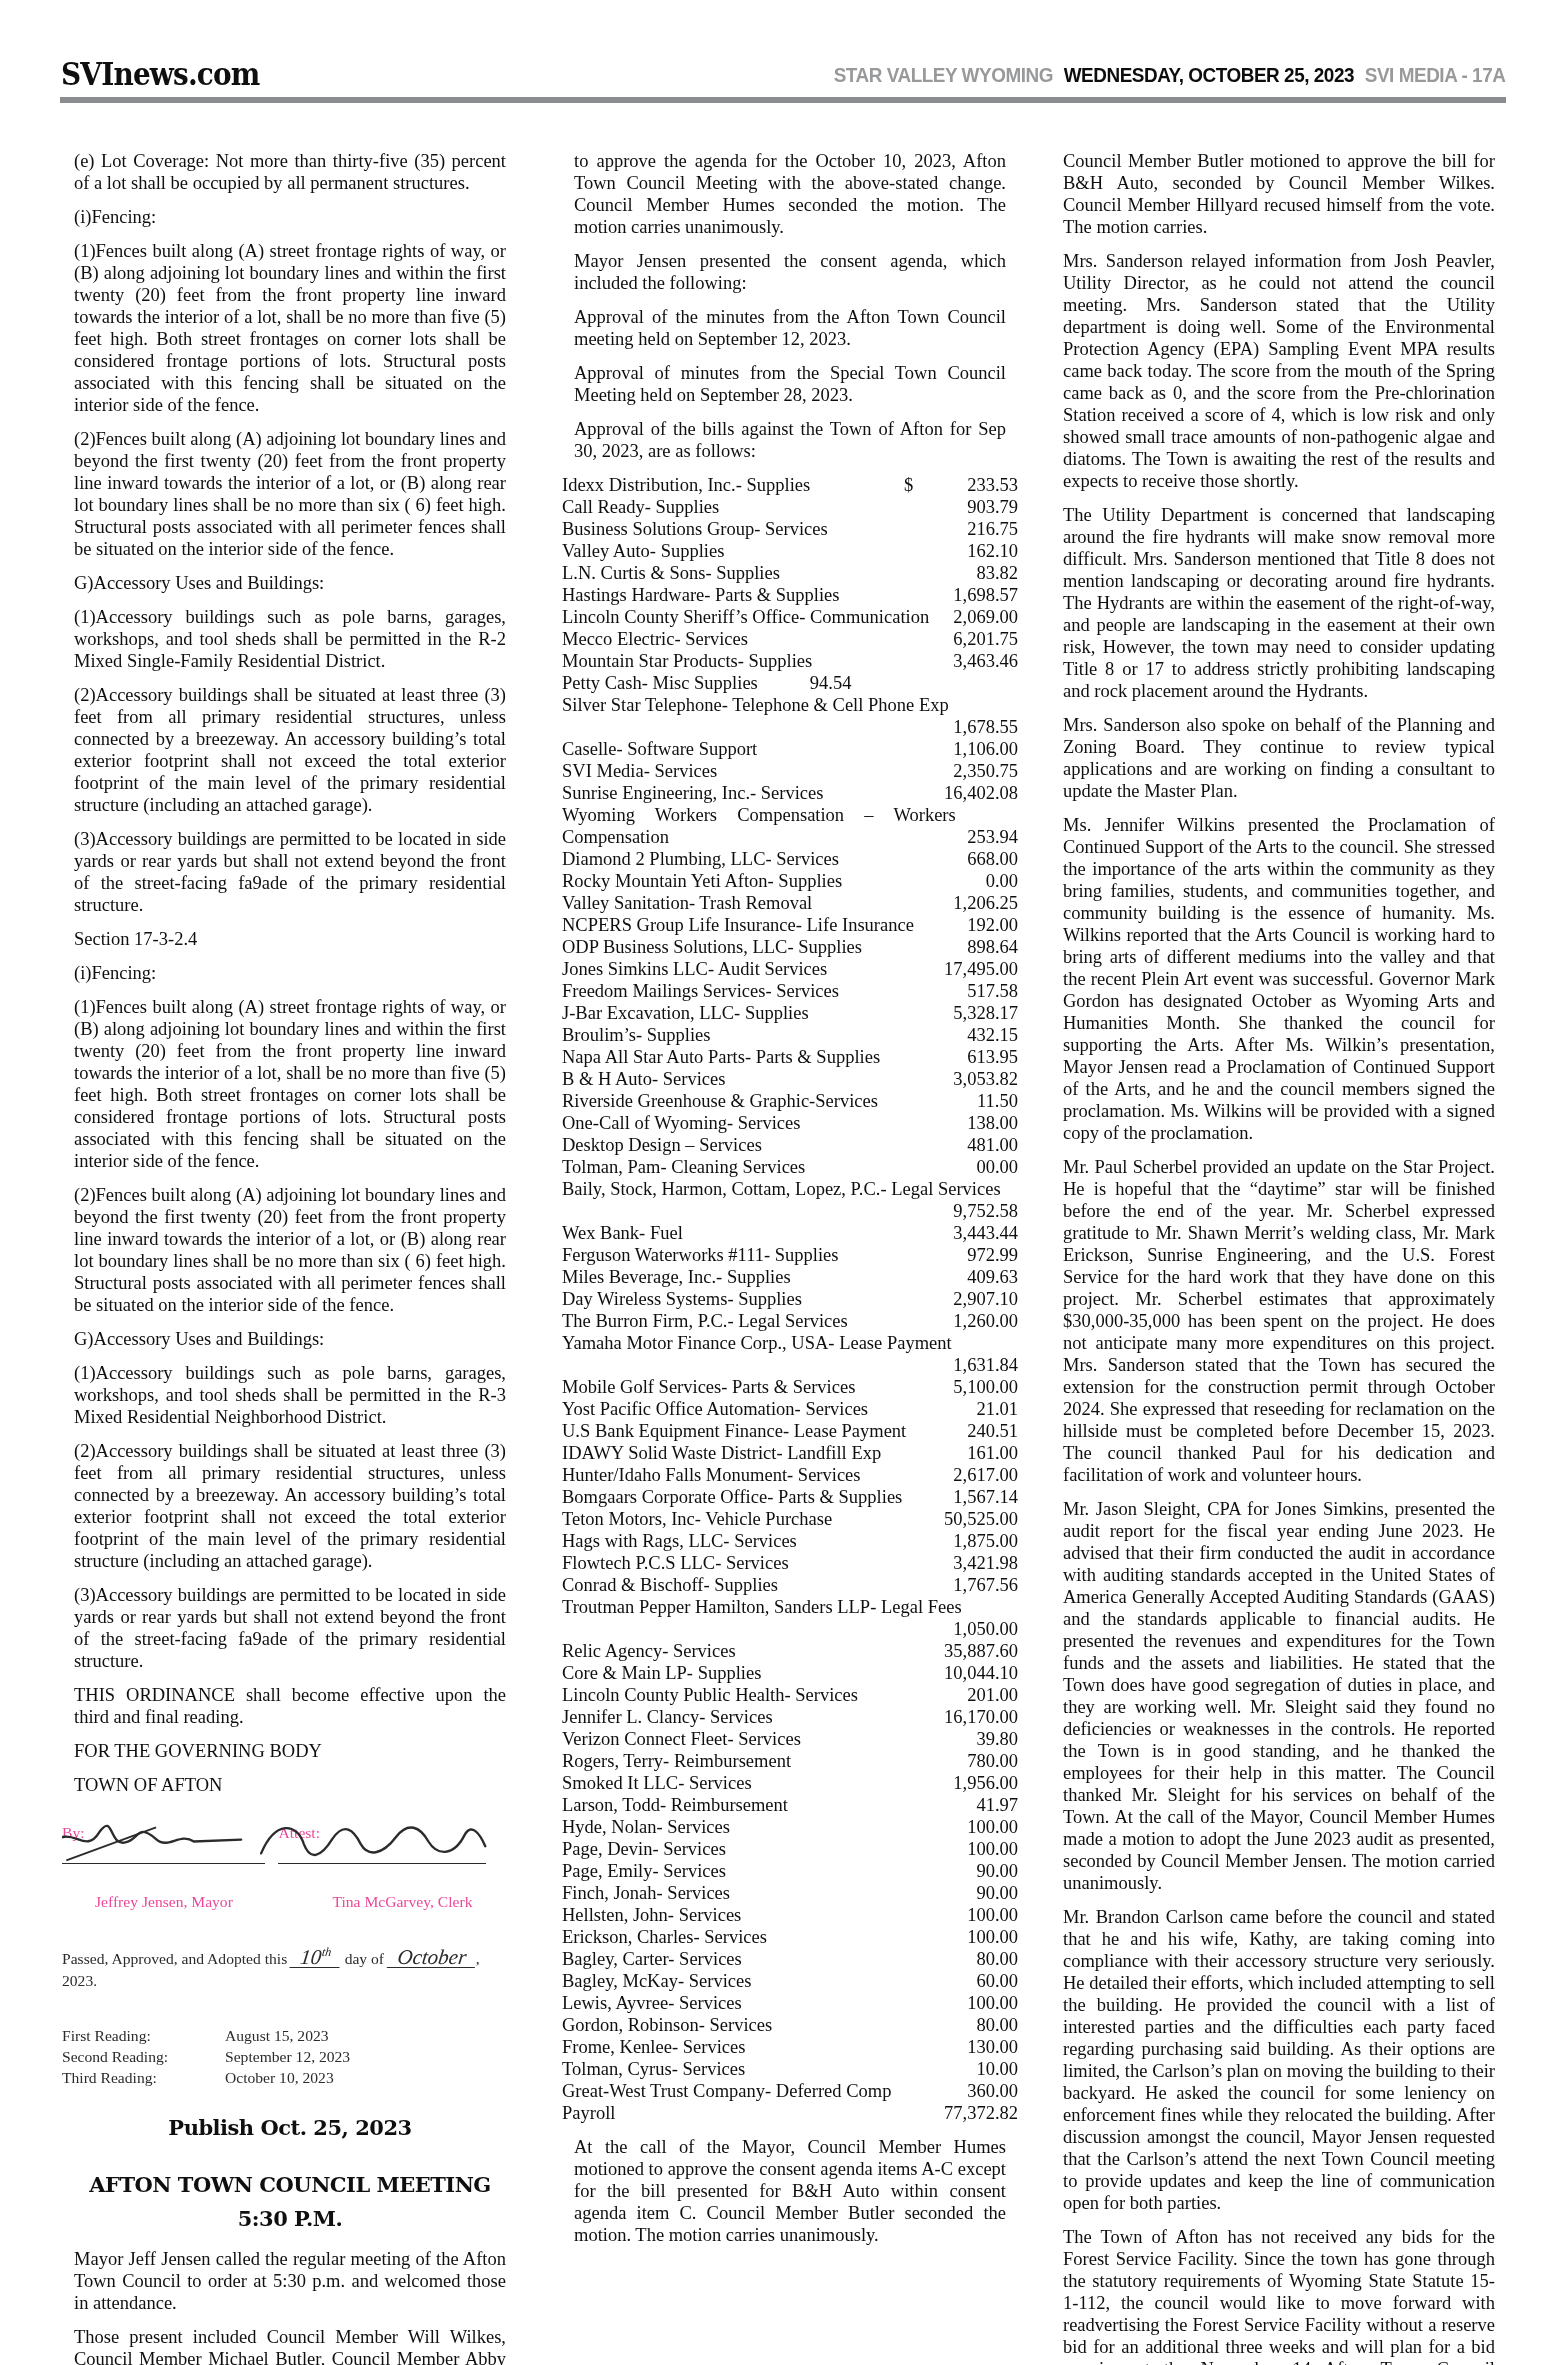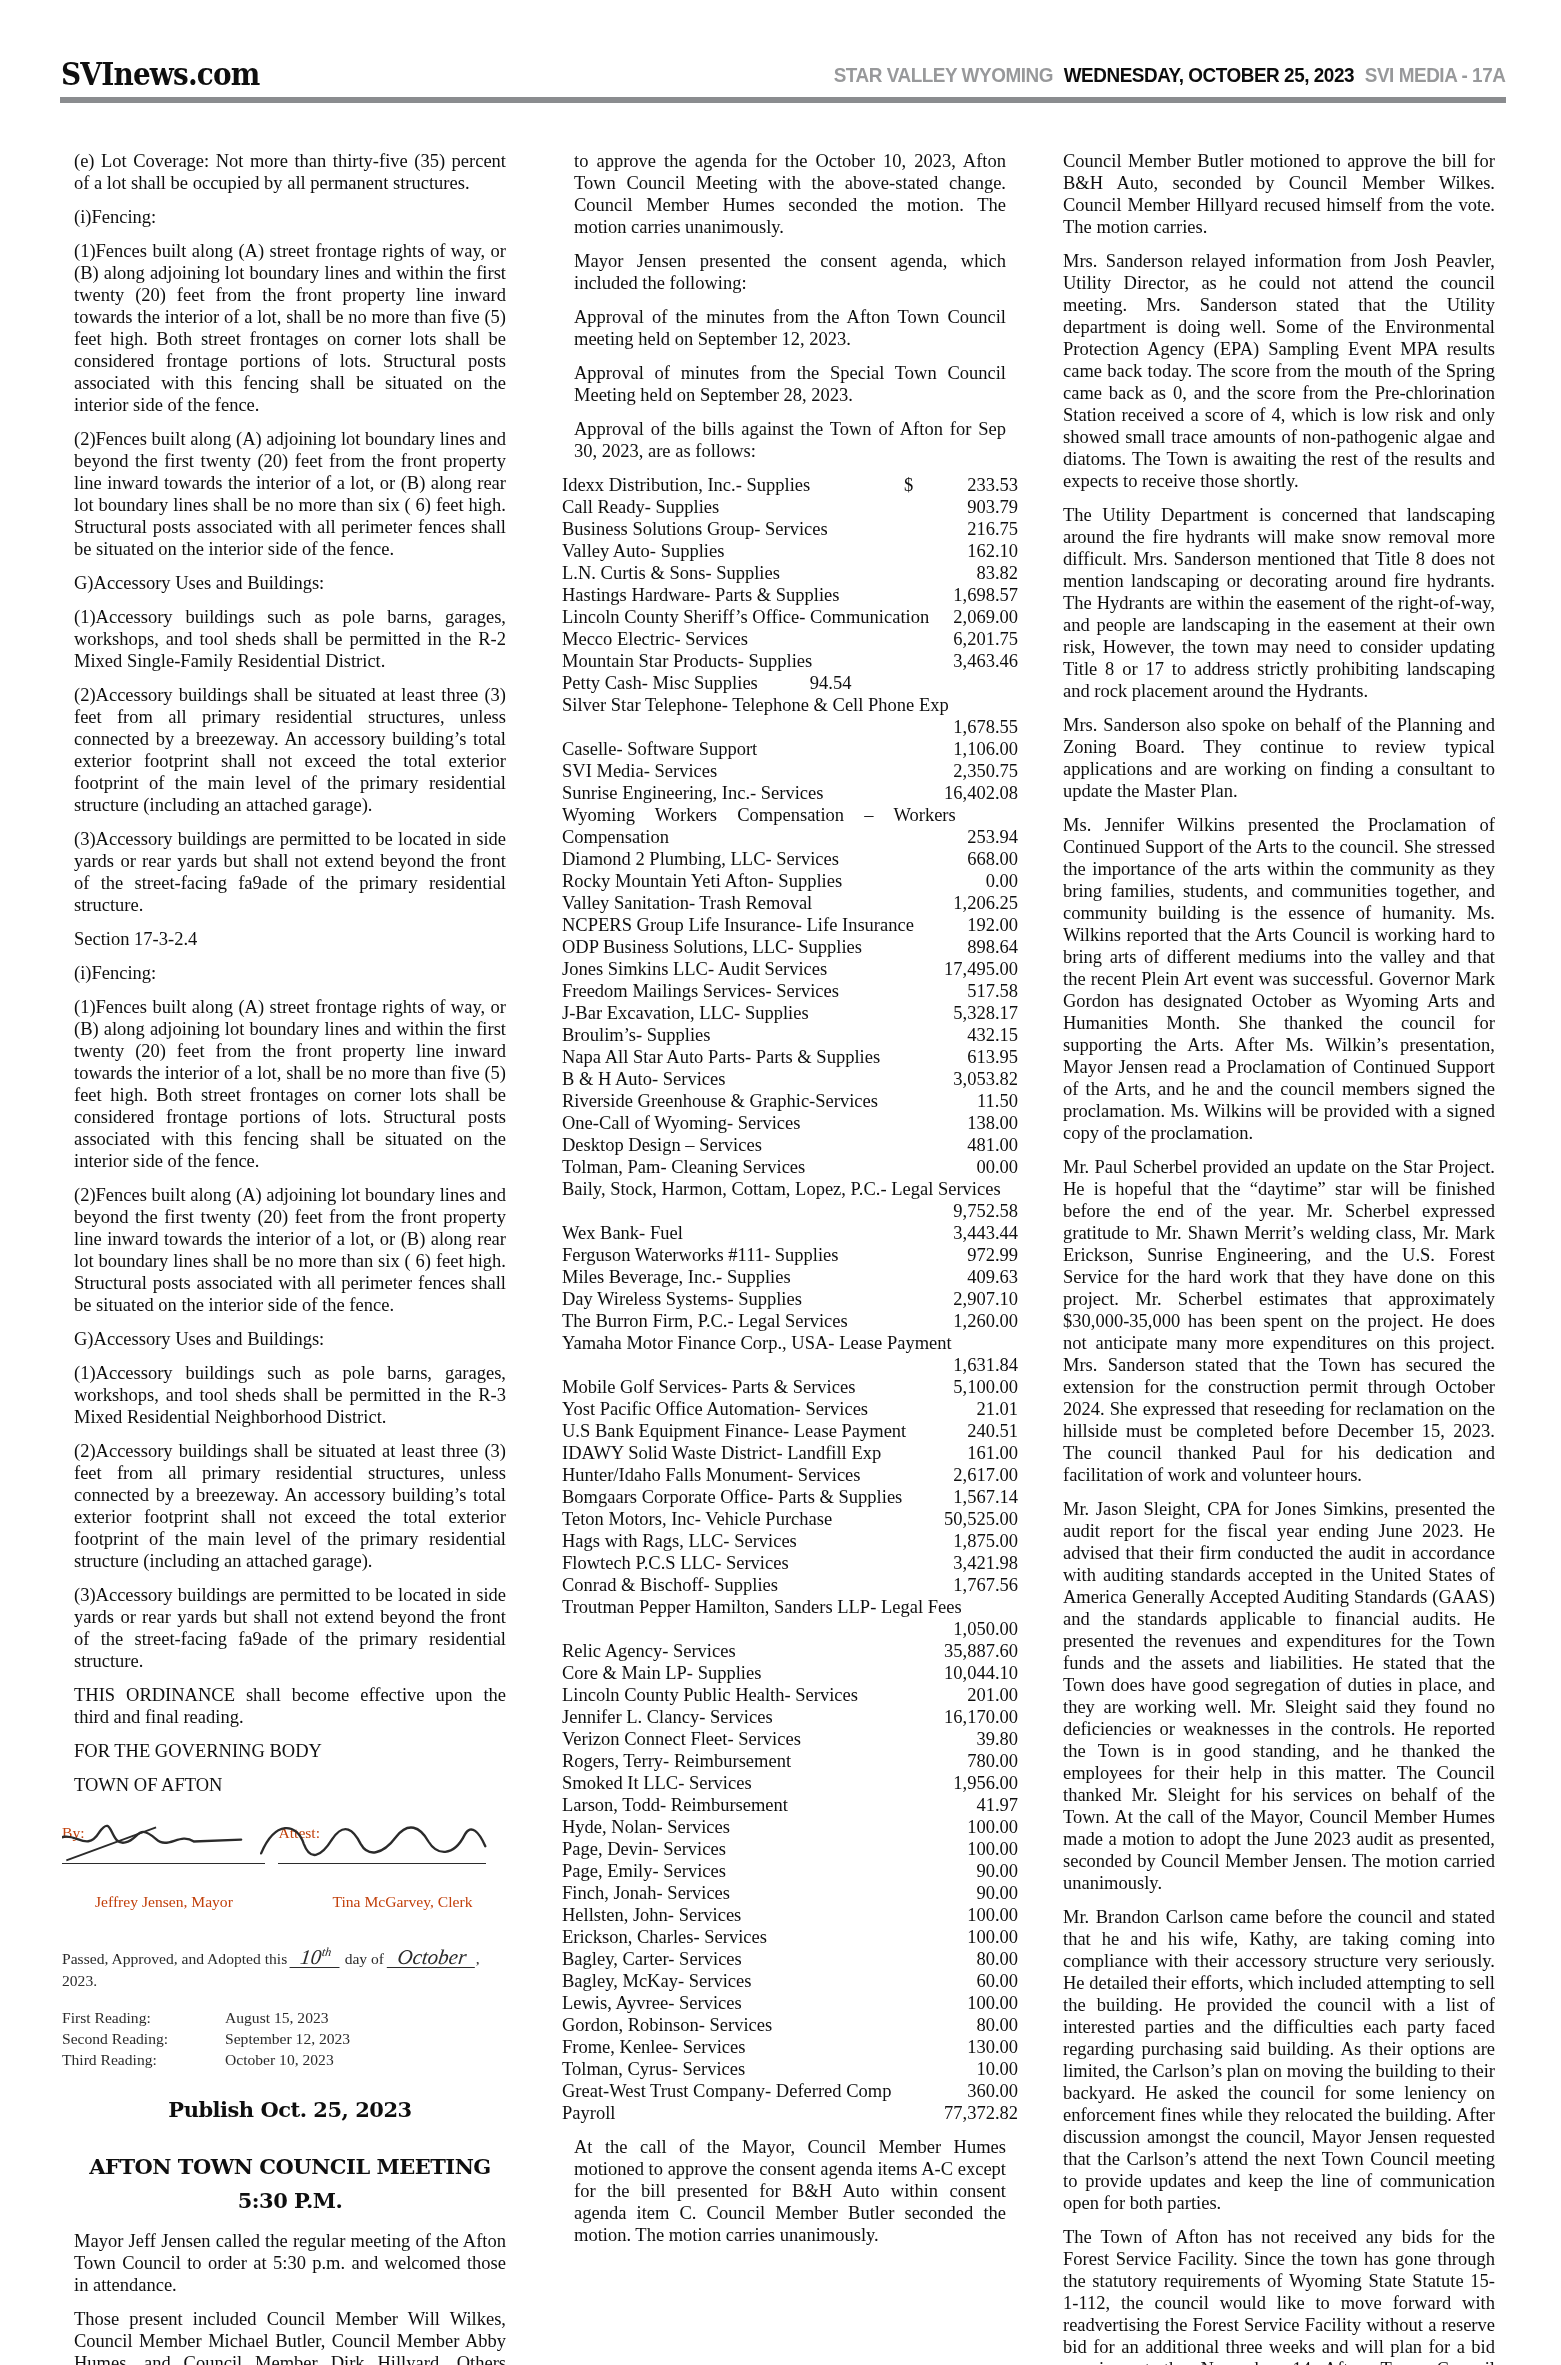--- a/index.html
+++ b/index.html
@@ -23,31 +23,31 @@
   
   .bill{display:flex;align-items:flex-end;margin:0;}
   .bill .n{flex:1 1 auto;text-align:justify;}
   .bill .a{text-align:right;padding-left:11.4px;white-space:nowrap;}
   .a-dollar{display:inline-flex;width:114px;justify-content:space-between;padding-left:11.4px;}
   .bill-own .n{text-align:justify;}
   .bill-own .a{text-align:right;}
   .bill-inline .a-in{margin-left:52px;}
   
   .sig-row{display:flex;justify-content:space-between;margin-top:26px;font-size:15.6px;
-           color:#c2410c;height:76px;}
+           color:#ec4899;height:76px;}
   .sig-group{position:relative;}
   .sig-line{display:inline-block;border-bottom:1.4px solid #2b2b2b;height:19px;position:relative;}
   .sig-line svg{position:absolute;left:-24px;bottom:-6.6px;overflow:visible;}
   .sig-name{margin-top:21px;}
   .sig-name.by{margin-left:33px;} .sig-name.attest{margin-left:54px;}
   .adopted{margin-top:45px;font-size:15.6px;color:#2b2b2b;text-align:left;}
   .handw{display:inline-block;font-style:italic;border-bottom:1.4px solid #2b2b2b;
          padding:0 9.5px;font-size:21px;transform:skewX(-7deg);line-height:19px;}
   .handw sup{font-size:12.3px;}
-  .readings{margin-top:15px;font-size:15.6px;line-height:21px;color:#2b2b2b;text-align:left;}
+  .readings{margin-top:33px;font-size:15.6px;line-height:21px;color:#2b2b2b;text-align:left;}
   .reading-row{display:flex;}
   .reading-label{width:163px;}
   
   .publish{margin-top:28px;text-align:center;font-weight:bold;font-size:21px;line-height:24.6px;
            font-family:"DejaVu Serif","Liberation Serif",serif;letter-spacing:-0.5px;}
   .heading-group{margin:27.4px 0 5.7px 0;text-align:center;}
   .heading-line{font-weight:bold;font-size:21px;line-height:34px;letter-spacing:-0.5px;
            font-family:"DejaVu Serif","Liberation Serif",serif;}
 </style>
 </head>

